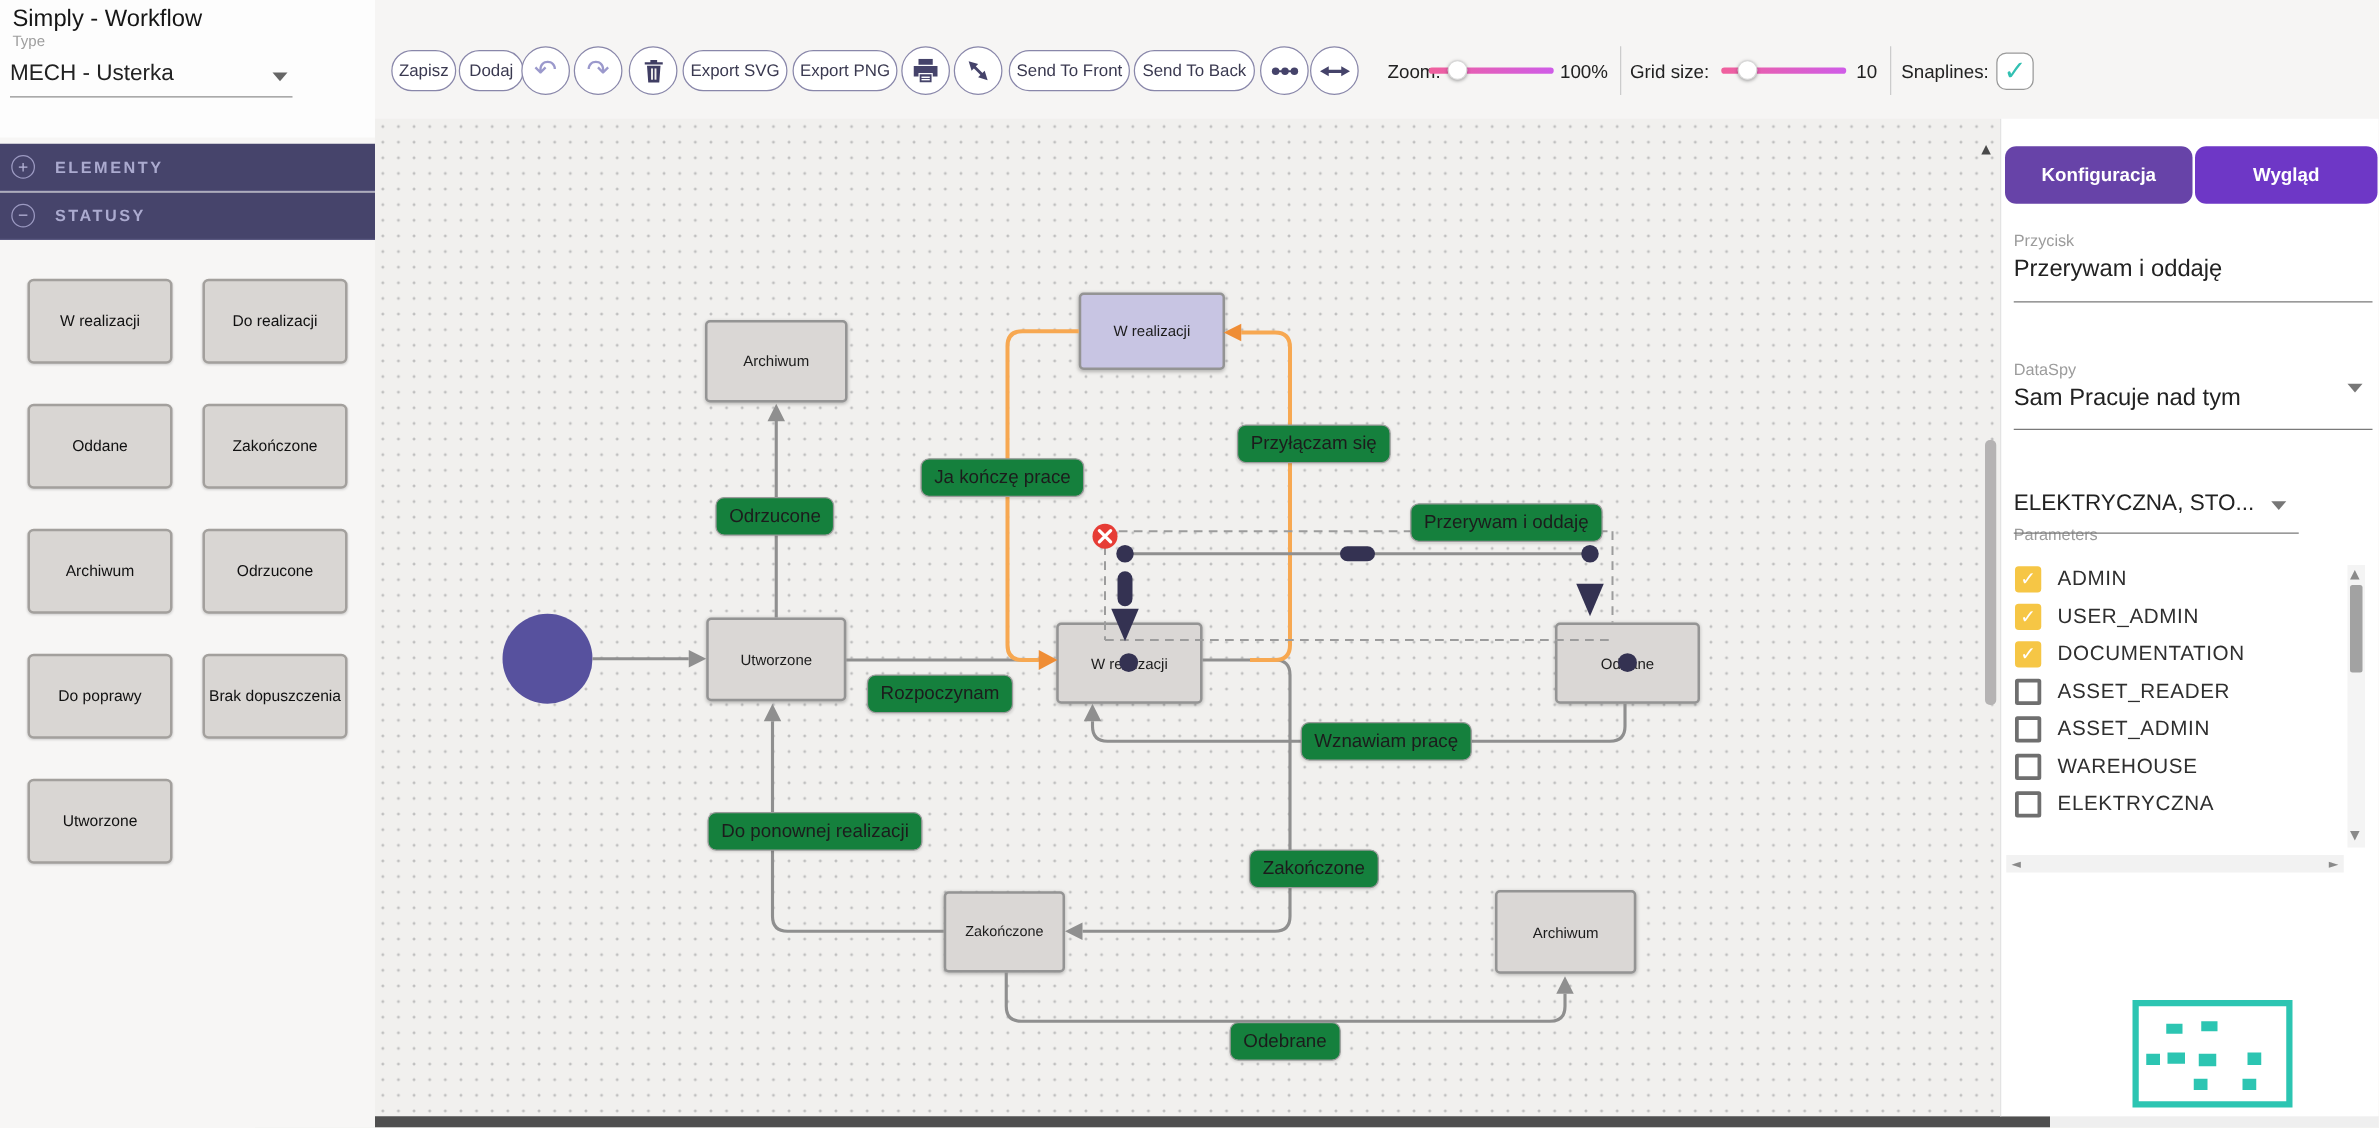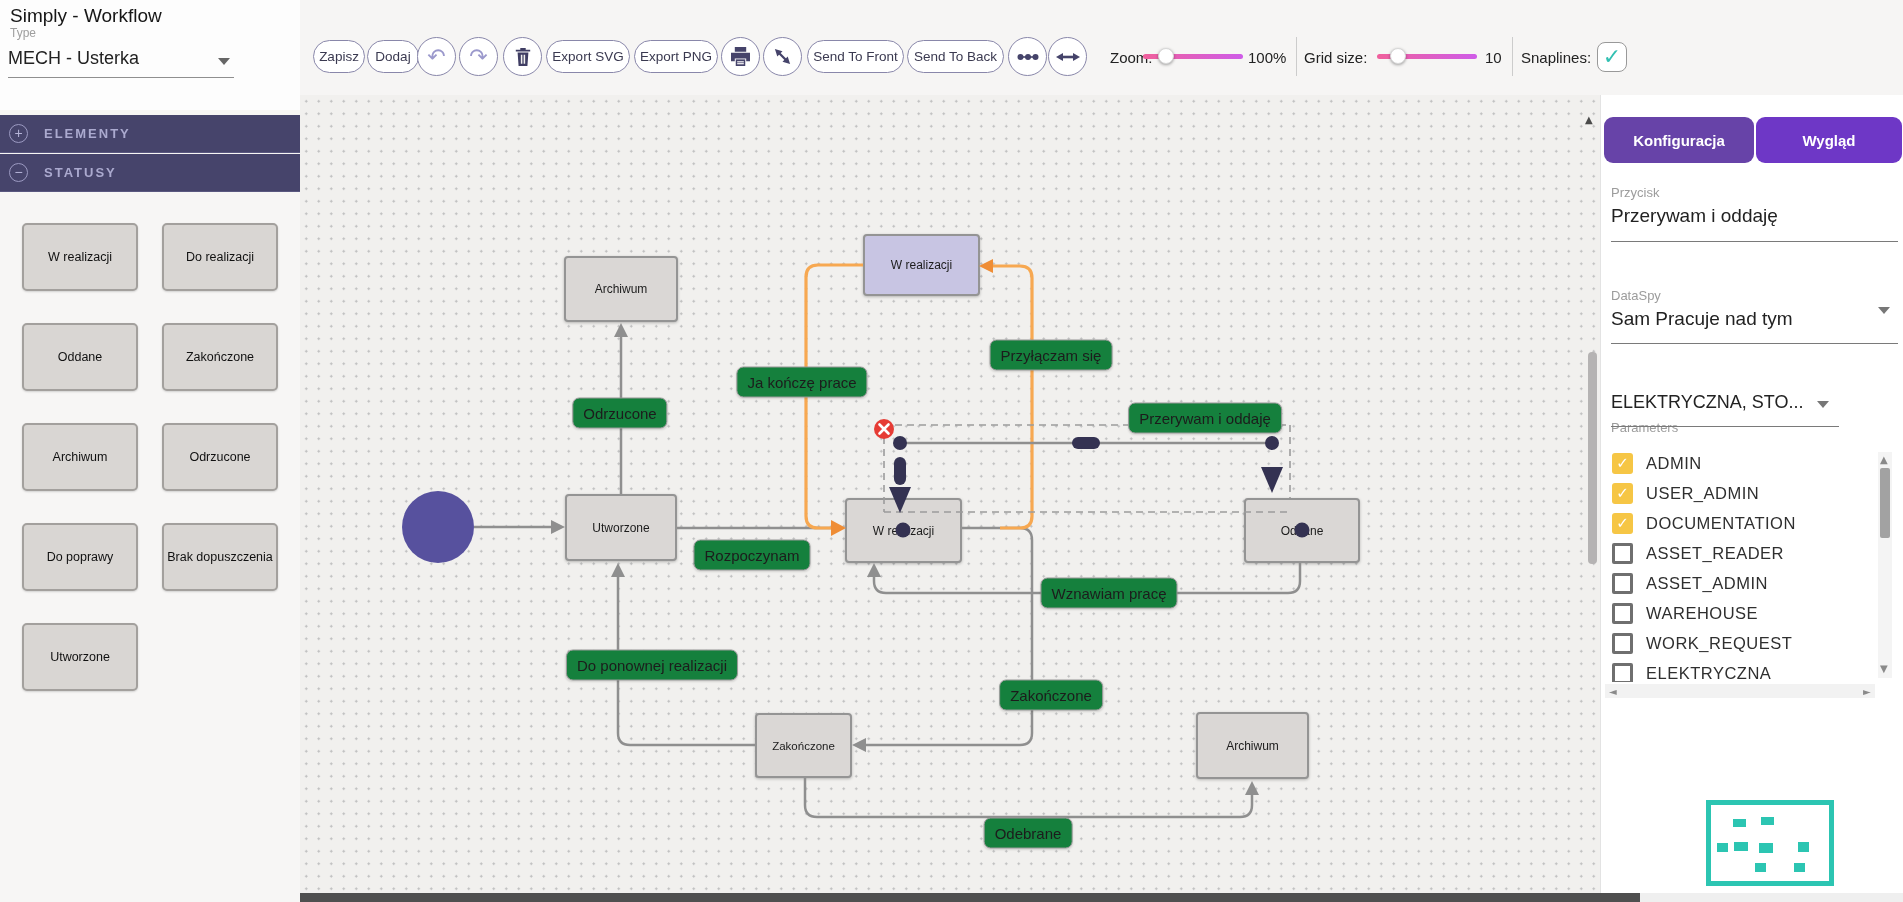--- a/index.html
+++ b/index.html
@@ -296,24 +296,20 @@
     <div class="role-row">
         <div class="cb unchecked"></div>
         <div class="role-name">ASSET_ADMIN</div>
       </div>
     <div class="role-row">
         <div class="cb unchecked"></div>
         <div class="role-name">WAREHOUSE</div>
       </div>
     <div class="role-row">
         <div class="cb unchecked"></div>
-        <div class="role-name">WORK_REQUEST</div>
-      </div>
-    <div class="role-row">
-        <div class="cb unchecked"></div>
         <div class="role-name">ELEKTRYCZNA</div>
       </div>
   </div>
 
   <div class="abs" style="left:277px;top:357px;width:14px;height:226px;background:#f4f4f4;">
     <div class="scroll-arrow abs" style="left:2px;top:2px;">▲</div>
     <div class="abs" style="left:2px;top:16px;width:10px;height:70px;background:#a2a2a2;border-radius:2px;"></div>
     <div class="scroll-arrow abs" style="left:2px;top:211px;">▼</div>
   </div>
   <div class="abs" style="left:4px;top:589px;width:270px;height:14px;background:#f2f2f2;">

